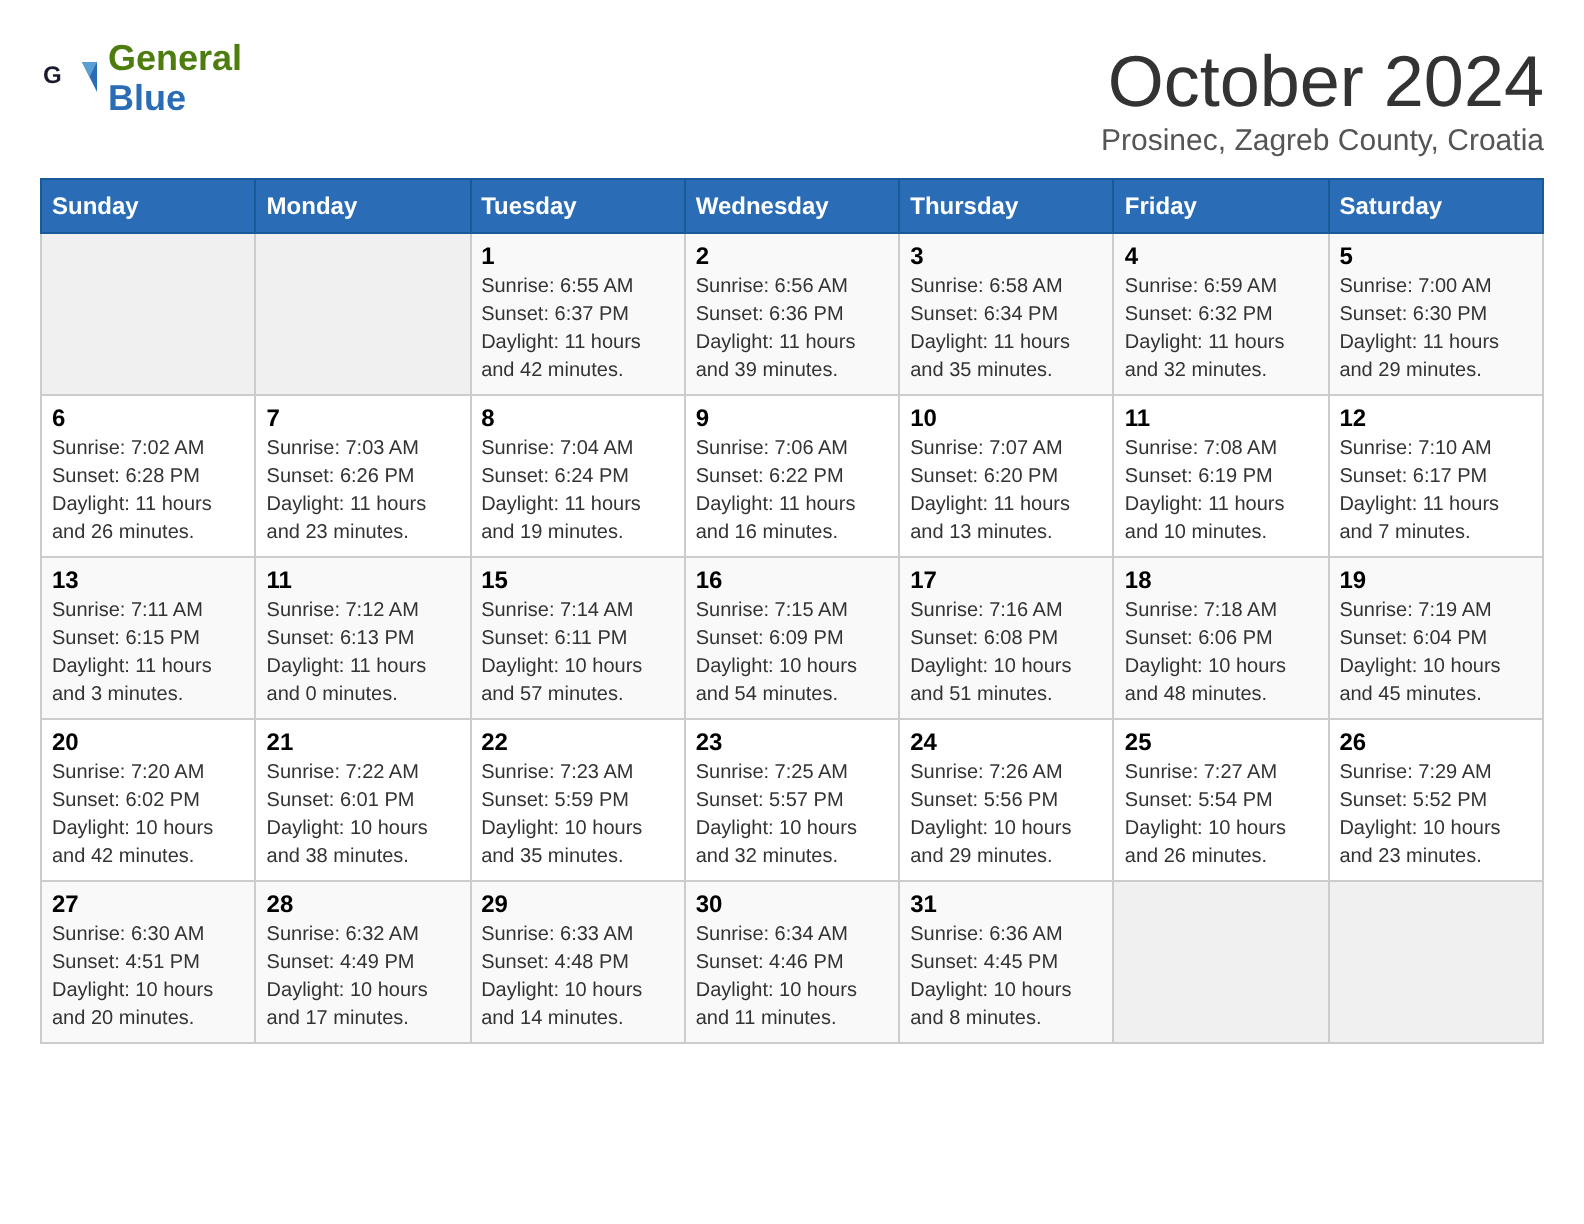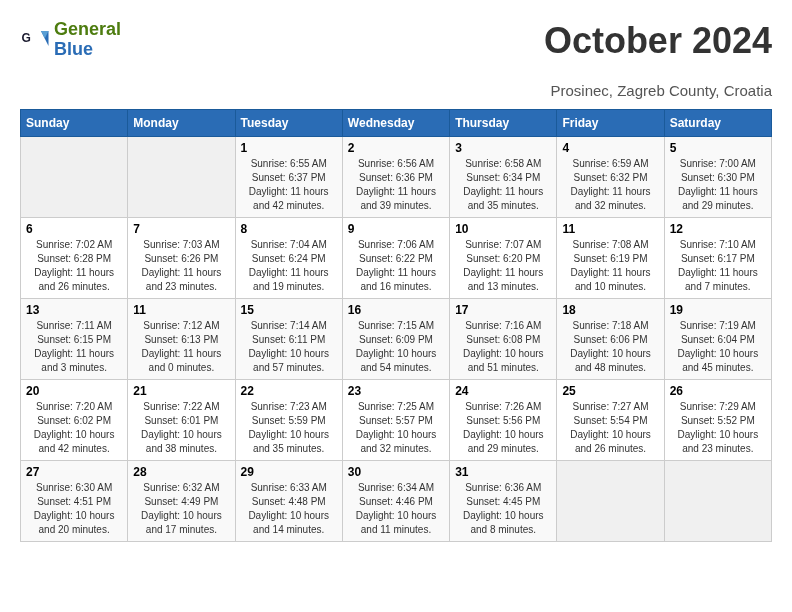--- a/index.html
+++ b/index.html
@@ -32,27 +32,26 @@
     .logo-icon {
       width: 30px;
       height: 30px;
       margin-right: 4px;
     }
     .title-block {
       text-align: right;
     }
     .month-title {
       font-size: 36px;
-      font-weight: bold;
+      font-weight: normal;
       color: #333;
     }
     .subtitle {
       font-size: 15px;
       color: #555;
-      margin-top: 20px;
     }
     table {
       width: 100%;
       border-collapse: collapse;
       font-size: 11px;
     }
     thead tr th {
       background-color: #2a6cb5;
       color: white;
       padding: 6px 5px;
@@ -71,21 +70,20 @@
     .day-num {
       font-weight: bold;
       font-size: 12px;
       display: block;
       margin-bottom: 2px;
     }
     .day-info {
       font-size: 10px;
       color: #333;
       line-height: 1.4;
-      text-align: center;
     }
     tbody tr:nth-child(odd) {
       background-color: #f9f9f9;
     }
     tbody tr:nth-child(even) {
       background-color: #fff;
     }
     .empty-cell {
       background-color: #f0f0f0 !important;
     }

